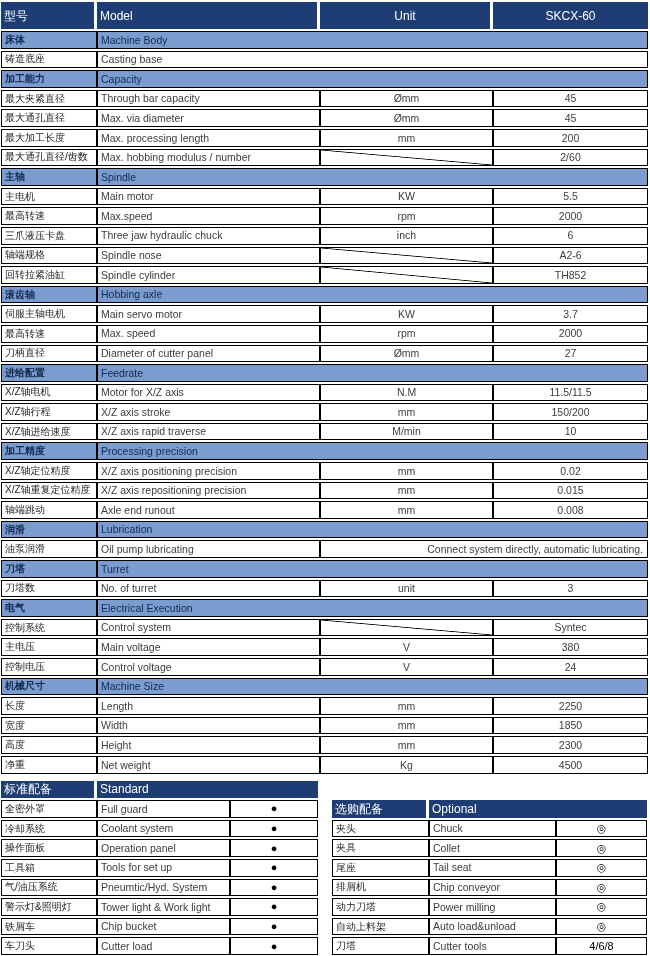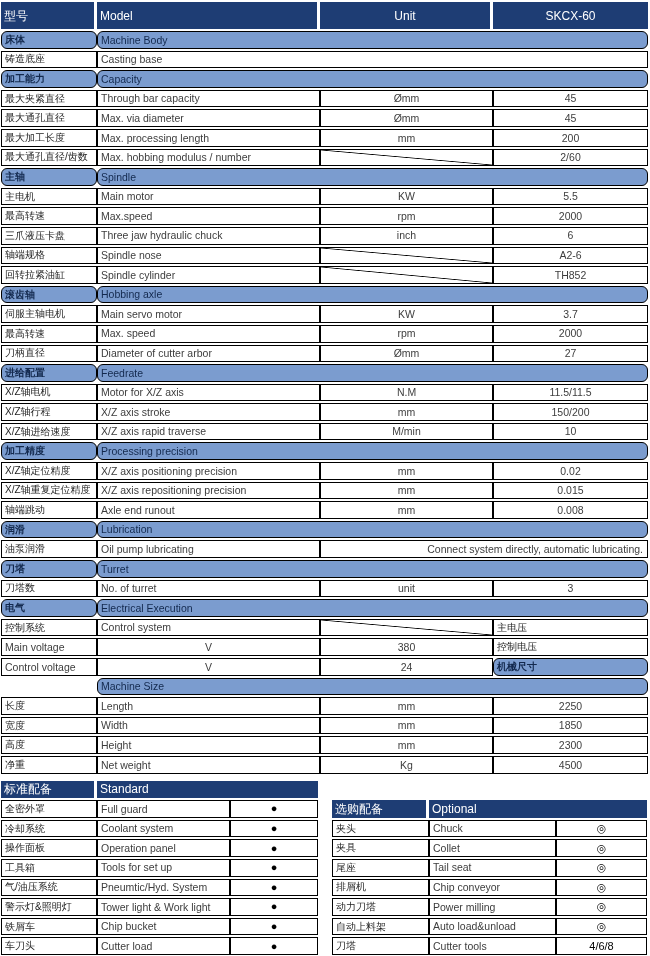--- a/index.html
+++ b/index.html
@@ -26,21 +26,21 @@
     padding:0 3px;
     font-size:10.5px;
     color:#3d3d3d;
     white-space:nowrap; overflow:hidden;
     line-height:1;
   }
   .zh { color:#1f1f1f; font-size:10px; }
   .center { justify-content:center; padding:0; }
   .right { justify-content:flex-end; padding-right:4px; }
 
-  .sec { background:#7b9ccf; color:#13294e;border-radius:6px; }
+  .sec { background:#7b9ccf; color:#13294e; }
   .sec.zh { font-weight:bold; }
 
   .hdr {
     background:#1e3d74; border:none; color:#ffffff;
     font-size:12px; border-right:3px solid #ffffff;
   }
   .hdr.last { border-right:none; }
 
   .span2 { grid-column:2 / 5; }
   .span34 { grid-column:3 / 5; }
@@ -114,21 +114,21 @@
       <div class="cell sec span2">Hobbing axle</div>
       <div class="cell zh">伺服主轴电机</div>
       <div class="cell">Main servo motor</div>
       <div class="cell center">KW</div>
       <div class="cell center">3.7</div>
       <div class="cell zh">最高转速</div>
       <div class="cell">Max. speed</div>
       <div class="cell center">rpm</div>
       <div class="cell center">2000</div>
       <div class="cell zh">刀柄直径</div>
-      <div class="cell">Diameter of cutter arbor</div>
+      <div class="cell">Diameter of cutter panel</div>
       <div class="cell center">Ømm</div>
       <div class="cell center">27</div>
       <div class="cell sec zh">进给配置</div>
       <div class="cell sec span2">Feedrate</div>
       <div class="cell zh">X/Z轴电机</div>
       <div class="cell">Motor for X/Z axis</div>
       <div class="cell center">N.M</div>
       <div class="cell center">11.5/11.5</div>
       <div class="cell zh">X/Z轴行程</div>
       <div class="cell">X/Z axis stroke</div>
@@ -161,20 +161,21 @@
       <div class="cell sec span2">Turret</div>
       <div class="cell zh">刀塔数</div>
       <div class="cell">No. of turret</div>
       <div class="cell center">unit</div>
       <div class="cell center">3</div>
       <div class="cell sec zh">电气</div>
       <div class="cell sec span2">Electrical Execution</div>
       <div class="cell zh">控制系统</div>
       <div class="cell">Control system</div>
       <div class="cell center slash"></div>
+      <div class="cell center">Syntec</div>
       <div class="cell zh">主电压</div>
       <div class="cell">Main voltage</div>
       <div class="cell center">V</div>
       <div class="cell center">380</div>
       <div class="cell zh">控制电压</div>
       <div class="cell">Control voltage</div>
       <div class="cell center">V</div>
       <div class="cell center">24</div>
       <div class="cell sec zh">机械尺寸</div>
       <div class="cell sec span2">Machine Size</div>

